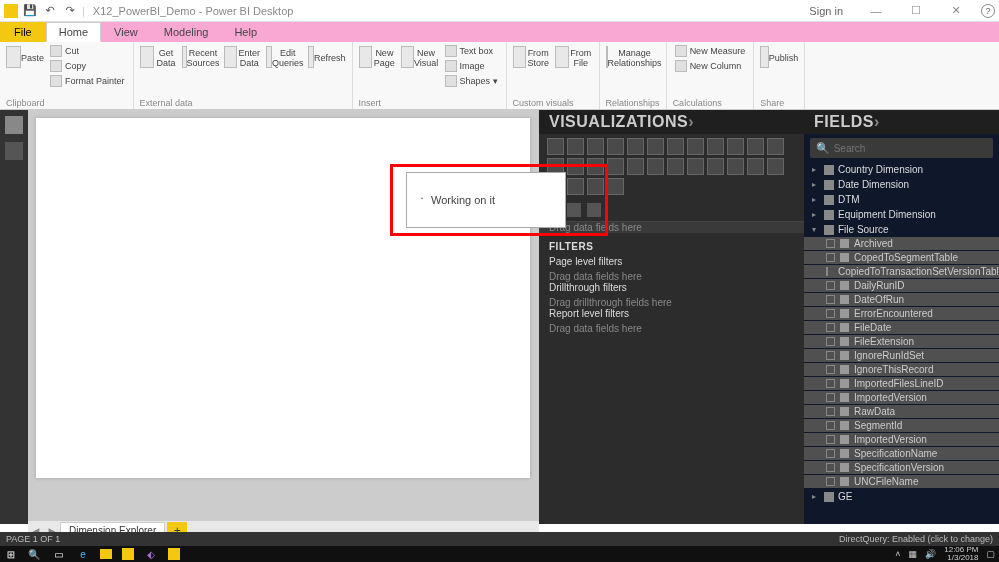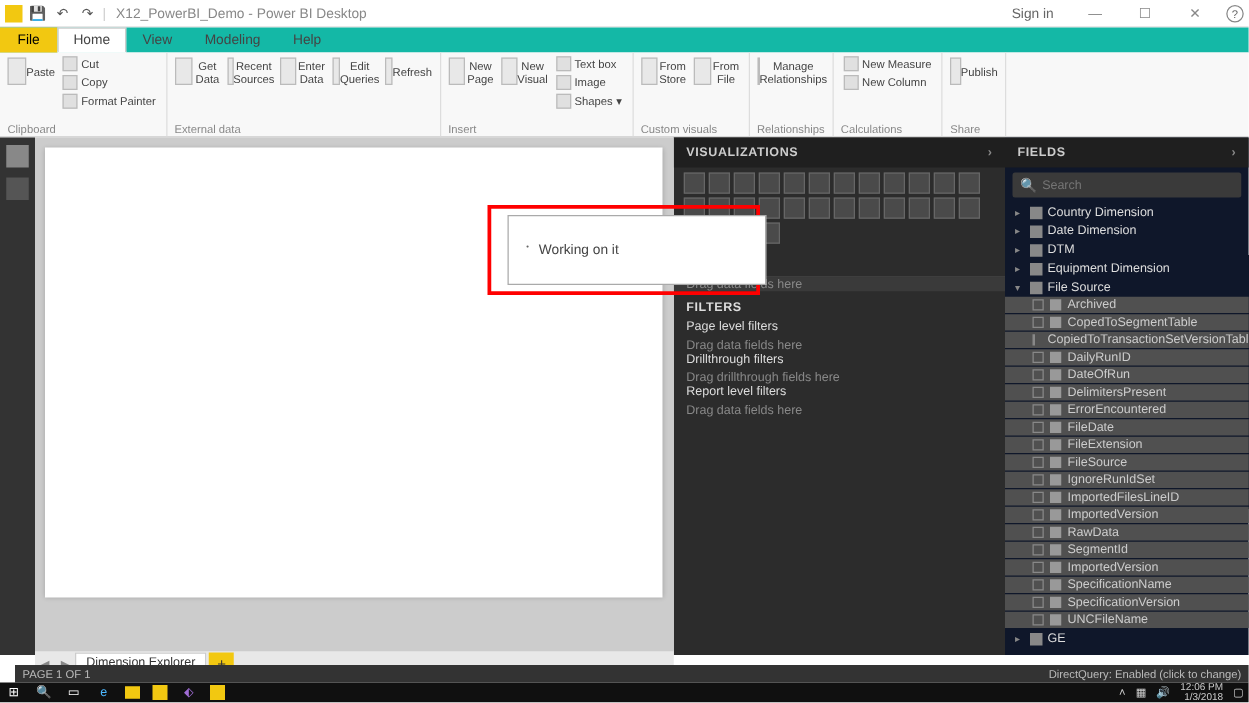--- a/index.html
+++ b/index.html
@@ -9,21 +9,21 @@
 .titlebar { height: 22px; background: #fff; display: flex; align-items: center; padding: 0 4px; border-bottom: 1px solid #e0e0e0; }
 .titlebar .app-icon { width: 14px; height: 14px; background: #f2c811; margin-right: 4px; }
 .titlebar .qat { display: flex; align-items: center; gap: 4px; }
 .titlebar .qat-icon { width: 16px; height: 16px; display: flex; align-items: center; justify-content: center; color: #555; font-size: 11px; }
 .titlebar .sep { color: #ccc; margin: 0 4px; }
 .titlebar .title-text { color: #888; font-size: 11px; margin-left: 4px; }
 .titlebar .title-right { margin-left: auto; display: flex; align-items: center; gap: 10px; color: #666; font-size: 11px; }
 .titlebar .win-btn { width: 30px; text-align: center; color: #888; }
 
 
-.ribbon-tabs { height: 20px; display: flex; align-items: stretch; background: #14b8a6; }
+.ribbon-tabs { height: 20px; display: flex; align-items: stretch; background: #f9a8d4; }
 .ribbon-tabs .file-tab { background: #f2c811; color: #000; padding: 0 14px; display: flex; align-items: center; font-size: 11px; }
 .ribbon-tabs .tab { padding: 0 12px; display: flex; align-items: center; font-size: 11px; color: #444; border: 1px solid transparent; }
 .ribbon-tabs .tab.active { border: 1px solid #ccc; border-bottom: 1px solid #fff; background: #fff; }
 
 
 .ribbon { height: 68px; background: #f8f8f8; border-bottom: 1px solid #ccc; display: flex; align-items: stretch; }
 .ribbon-group { border-right: 1px solid #ddd; padding: 2px 6px 1px; display: flex; flex-direction: column; }
 .ribbon-group .group-body { display: flex; align-items: flex-start; flex: 1; gap: 4px; }
 .ribbon-group .group-label { font-size: 9px; color: #888; }
 .rbtn-lg { display: flex; align-items: center; justify-content: flex-start; width: 38px; padding-top: 2px; }
@@ -37,26 +37,26 @@
 .main { position: absolute; top: 110px; left: 0; right: 0; bottom: 38px; display: flex; }
 .left-rail { width: 28px; background: #333; display: flex; flex-direction: column; align-items: center; padding-top: 6px; gap: 8px; }
 .left-rail .rail-icon { width: 18px; height: 18px; background: #555; }
 .left-rail .rail-icon.active { background: #888; }
 
 .canvas-area { flex: 1; background: #ccc; position: relative; overflow: hidden; }
 .canvas-page { position: absolute; left: 8px; top: 8px; width: 494px; height: 360px; background: #fff; box-shadow: 0 0 4px rgba(0,0,0,0.2); }
 
 
 .working-highlight { position: absolute; left: 390px; top: 164px; width: 218px; height: 72px; border: 3px solid red; z-index: 10; }
-.working-box { position: absolute; left: 406px; top: 172px; width: 207px; height: 56px; background: #fff; border: 1px solid #aaa; display: flex; align-items: center; padding-left: 24px; font-size: 11px; color: #444; z-index: 11; }
+.working-box { position: absolute; left: 406px; top: 172px; width: 160px; height: 56px; background: #fff; border: 1px solid #aaa; display: flex; align-items: center; padding-left: 24px; font-size: 11px; color: #444; z-index: 11; }
 .working-box::before { content: "•"; position: absolute; left: 14px; top: 22px; font-size: 6px; color: #666; }
 
 
 .viz-panel { width: 265px; background: #2c2c2c; color: #ccc; display: flex; flex-direction: column; }
-.panel-header { height: 24px; background: #1f1f1f; display: flex; align-items: center; padding: 0 10px; font-size: 10px; font-weight: bold; letter-spacing: 0.5px; justify-content: space-between; }
+.panel-header { height: 24px; background: #1f1f1f; display: flex; align-items: center; padding: 0 10px; font-size: 16px; font-weight: bold; letter-spacing: 0.5px; }
 .panel-header .chev { color: #888; }
 .viz-icons { padding: 4px 8px; display: flex; flex-wrap: wrap; gap: 3px; }
 .viz-icons .vi { width: 17px; height: 17px; background: #4a4a4a; border: 1px solid #666; }
 .viz-sub { padding: 4px 8px; display: flex; gap: 6px; border-bottom: 1px solid #444; }
 .viz-sub .sbi { width: 14px; height: 14px; background: #555; }
 .viz-section { padding: 0 10px; }
 .viz-section .sec-title { font-size: 10px; color: #ddd; margin-bottom: 4px; }
 .viz-section .drag-hint { font-size: 10px; color: #888; }
 .filters-hdr { font-size: 10px; font-weight: bold; padding: 8px 10px 4px; color: #ddd; letter-spacing: 0.5px; }
 
@@ -72,21 +72,21 @@
 .field-col .cb { width: 9px; height: 9px; border: 1px solid #888; }
 .field-col .cico { width: 9px; height: 9px; background: #999; }
 
 
 .page-tabs { position: absolute; left: 28px; right: 460px; bottom: 22px; height: 20px; background: #e8e8e8; border-top: 1px solid #ccc; display: flex; align-items: center; }
 .page-tabs .pt-nav { width: 16px; text-align: center; color: #888; font-size: 9px; }
 .page-tabs .pt-tab { background: #fff; border: 1px solid #ccc; padding: 2px 8px; font-size: 10px; }
 .page-tabs .pt-add { width: 20px; height: 18px; background: #f2c811; text-align: center; font-size: 12px; margin-left: 2px; line-height: 18px; }
 
 
-.statusbar { position: absolute; left: 12px; right: 0; bottom: 16px; height: 14px; background: #333; color: #bbb; font-size: 9px; display: flex; align-items: center; padding: 0 6px; }
+.statusbar { position: absolute; left: 0; right: 0; bottom: 16px; height: 14px; background: #333; color: #bbb; font-size: 9px; display: flex; align-items: center; padding: 0 6px; }
 .statusbar .right { margin-left: auto; }
 
 
 .taskbar { position: absolute; left: 0; right: 0; bottom: 0; height: 16px; background: #101010; display: flex; align-items: center; padding: 0 4px; gap: 10px; }
 .taskbar .tb-icon { width: 14px; height: 14px; display: flex; align-items: center; justify-content: center; color: #fff; font-size: 10px; }
 .taskbar .tb-right { margin-left: auto; display: flex; align-items: center; gap: 8px; color: #ccc; font-size: 9px; }
 .taskbar .tb-time { text-align: right; line-height: 8px; font-size: 8px; }
 
 .signin { margin-right: 8px; }
 .qmark { width: 14px; height: 14px; border-radius: 50%; border: 1px solid #888; text-align: center; line-height: 12px; font-size: 9px; }
@@ -382,46 +382,41 @@
           <span>DailyRunID</span>
         </div>
         <div class="field-col">
           <span class="cb"></span>
           <span class="cico"></span>
           <span>DateOfRun</span>
         </div>
         <div class="field-col">
           <span class="cb"></span>
           <span class="cico"></span>
-          <span>DelimitersPresent</span>
-        </div>
-        <div class="field-col">
-          <span class="cb"></span>
-          <span class="cico"></span>
           <span>ErrorEncountered</span>
         </div>
         <div class="field-col">
           <span class="cb"></span>
           <span class="cico"></span>
           <span>FileDate</span>
         </div>
         <div class="field-col">
           <span class="cb"></span>
           <span class="cico"></span>
           <span>FileExtension</span>
         </div>
         <div class="field-col">
           <span class="cb"></span>
           <span class="cico"></span>
-          <span>FileSource</span>
-        </div>
-        <div class="field-col">
-          <span class="cb"></span>
-          <span class="cico"></span>
           <span>IgnoreRunIdSet</span>
+        </div>
+        <div class="field-col">
+          <span class="cb"></span>
+          <span class="cico"></span>
+          <span>IgnoreThisRecord</span>
         </div>
         <div class="field-col">
           <span class="cb"></span>
           <span class="cico"></span>
           <span>ImportedFilesLineID</span>
         </div>
         <div class="field-col">
           <span class="cb"></span>
           <span class="cico"></span>
           <span>ImportedVersion</span>

